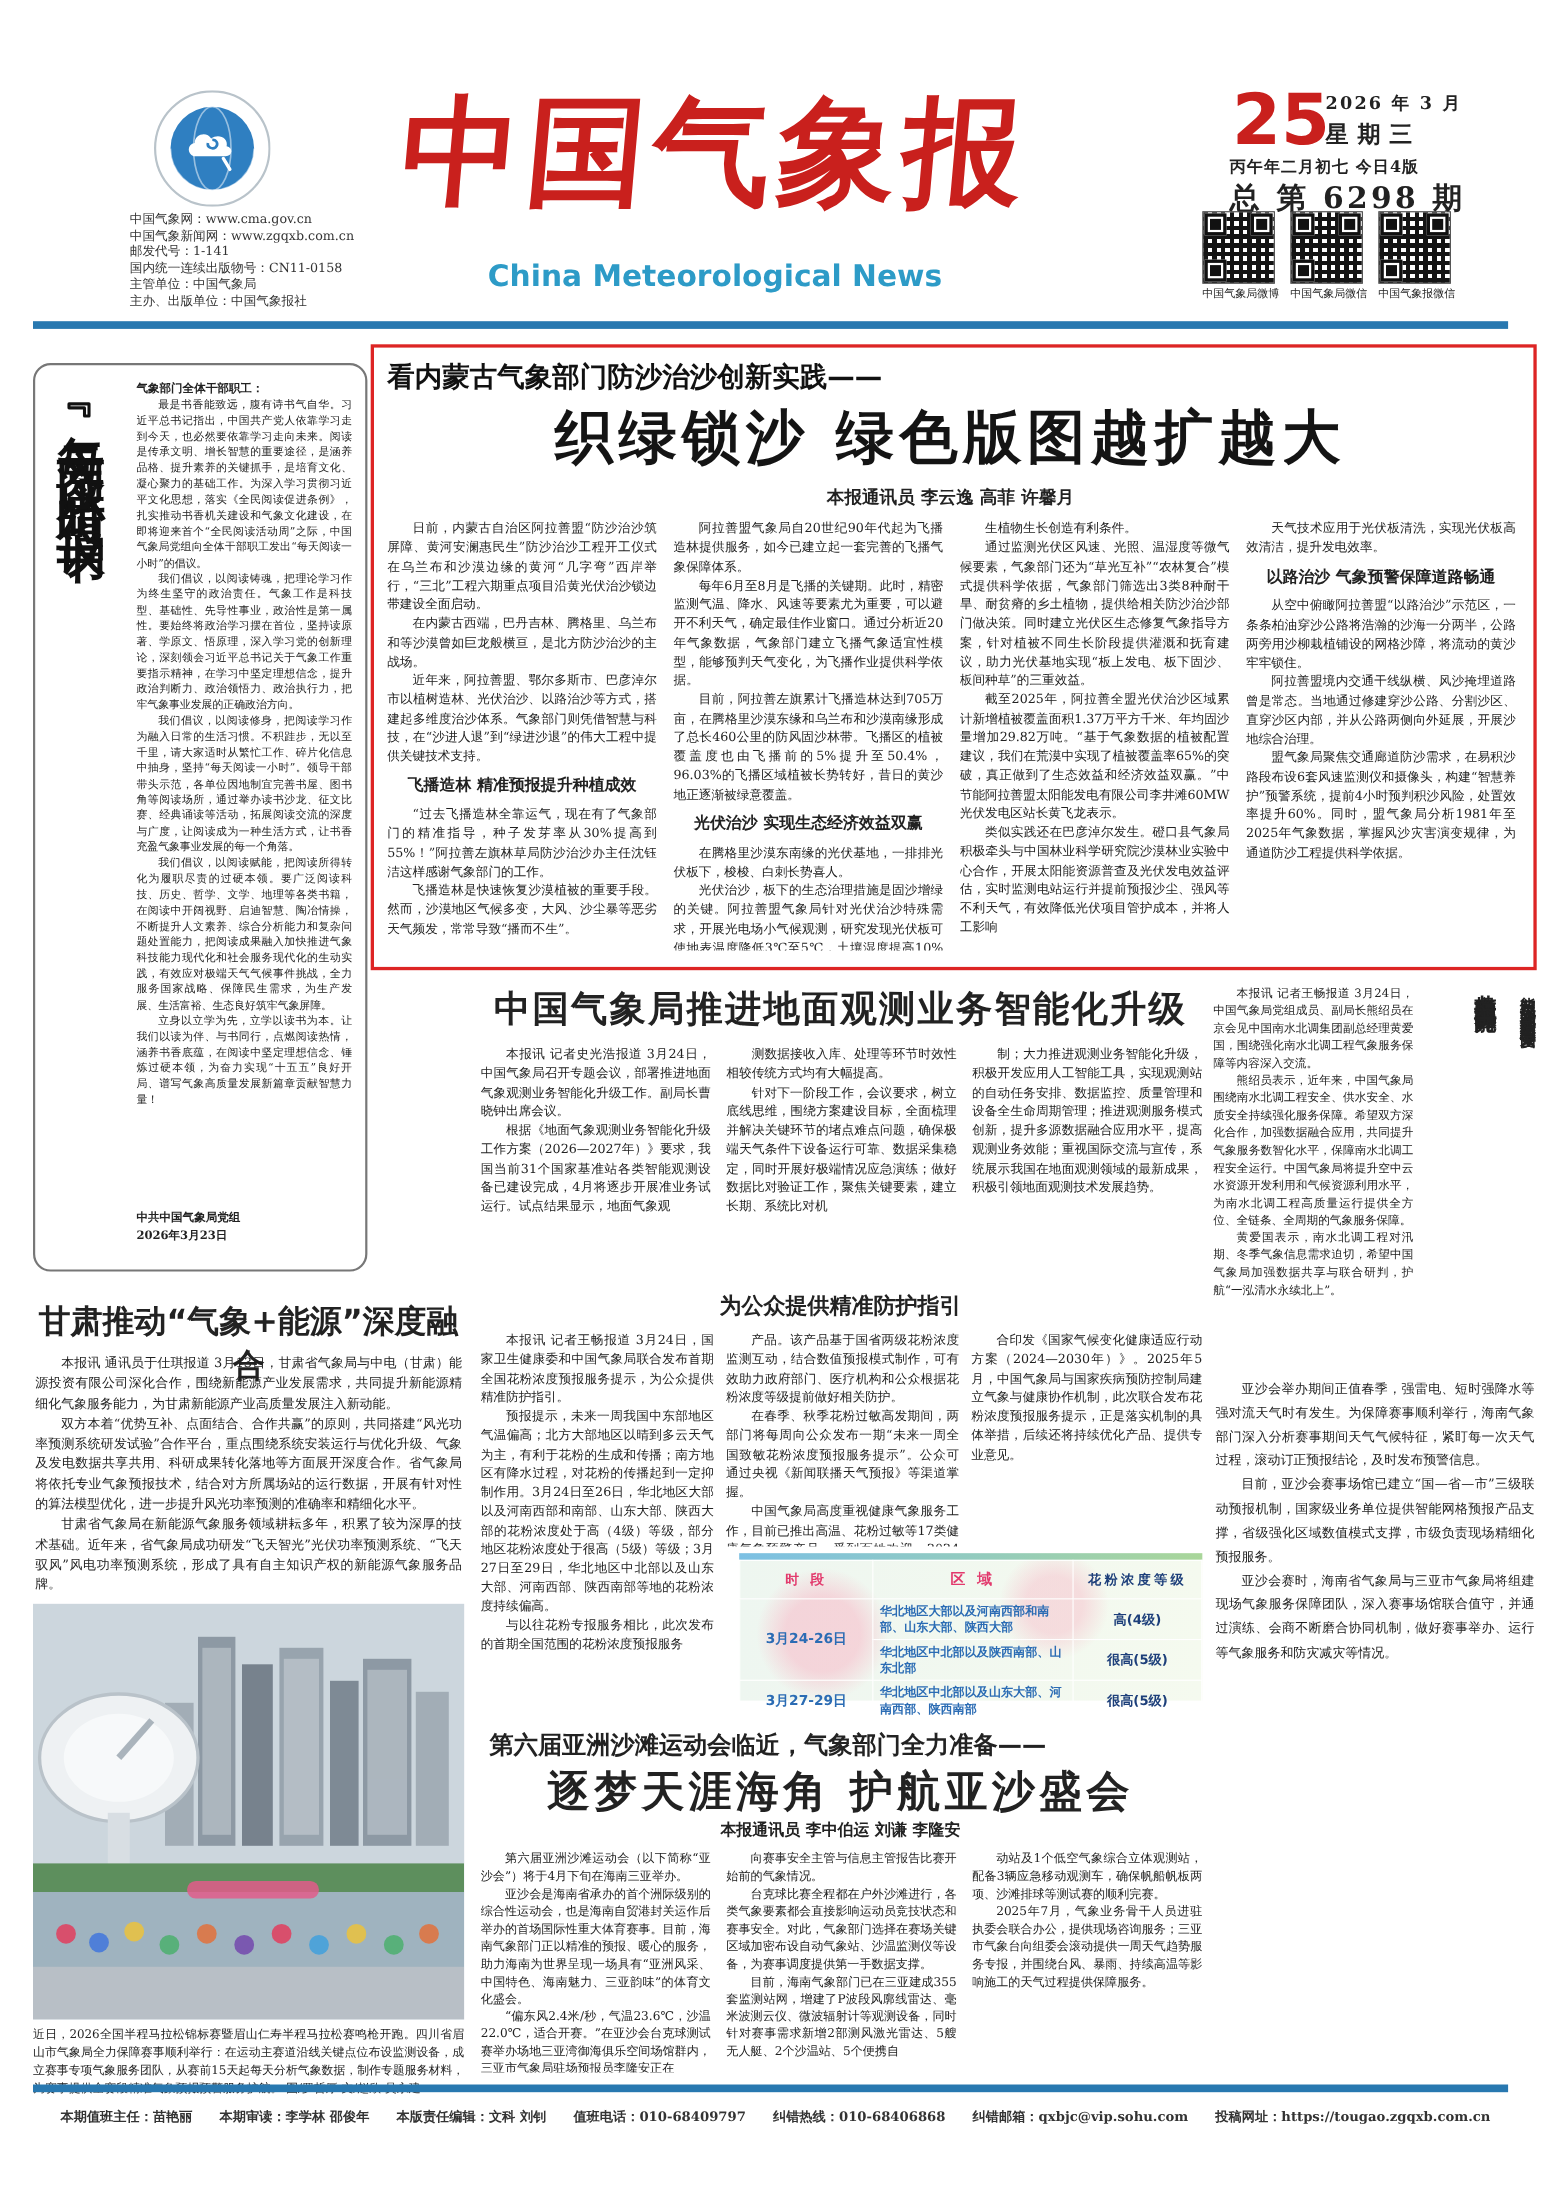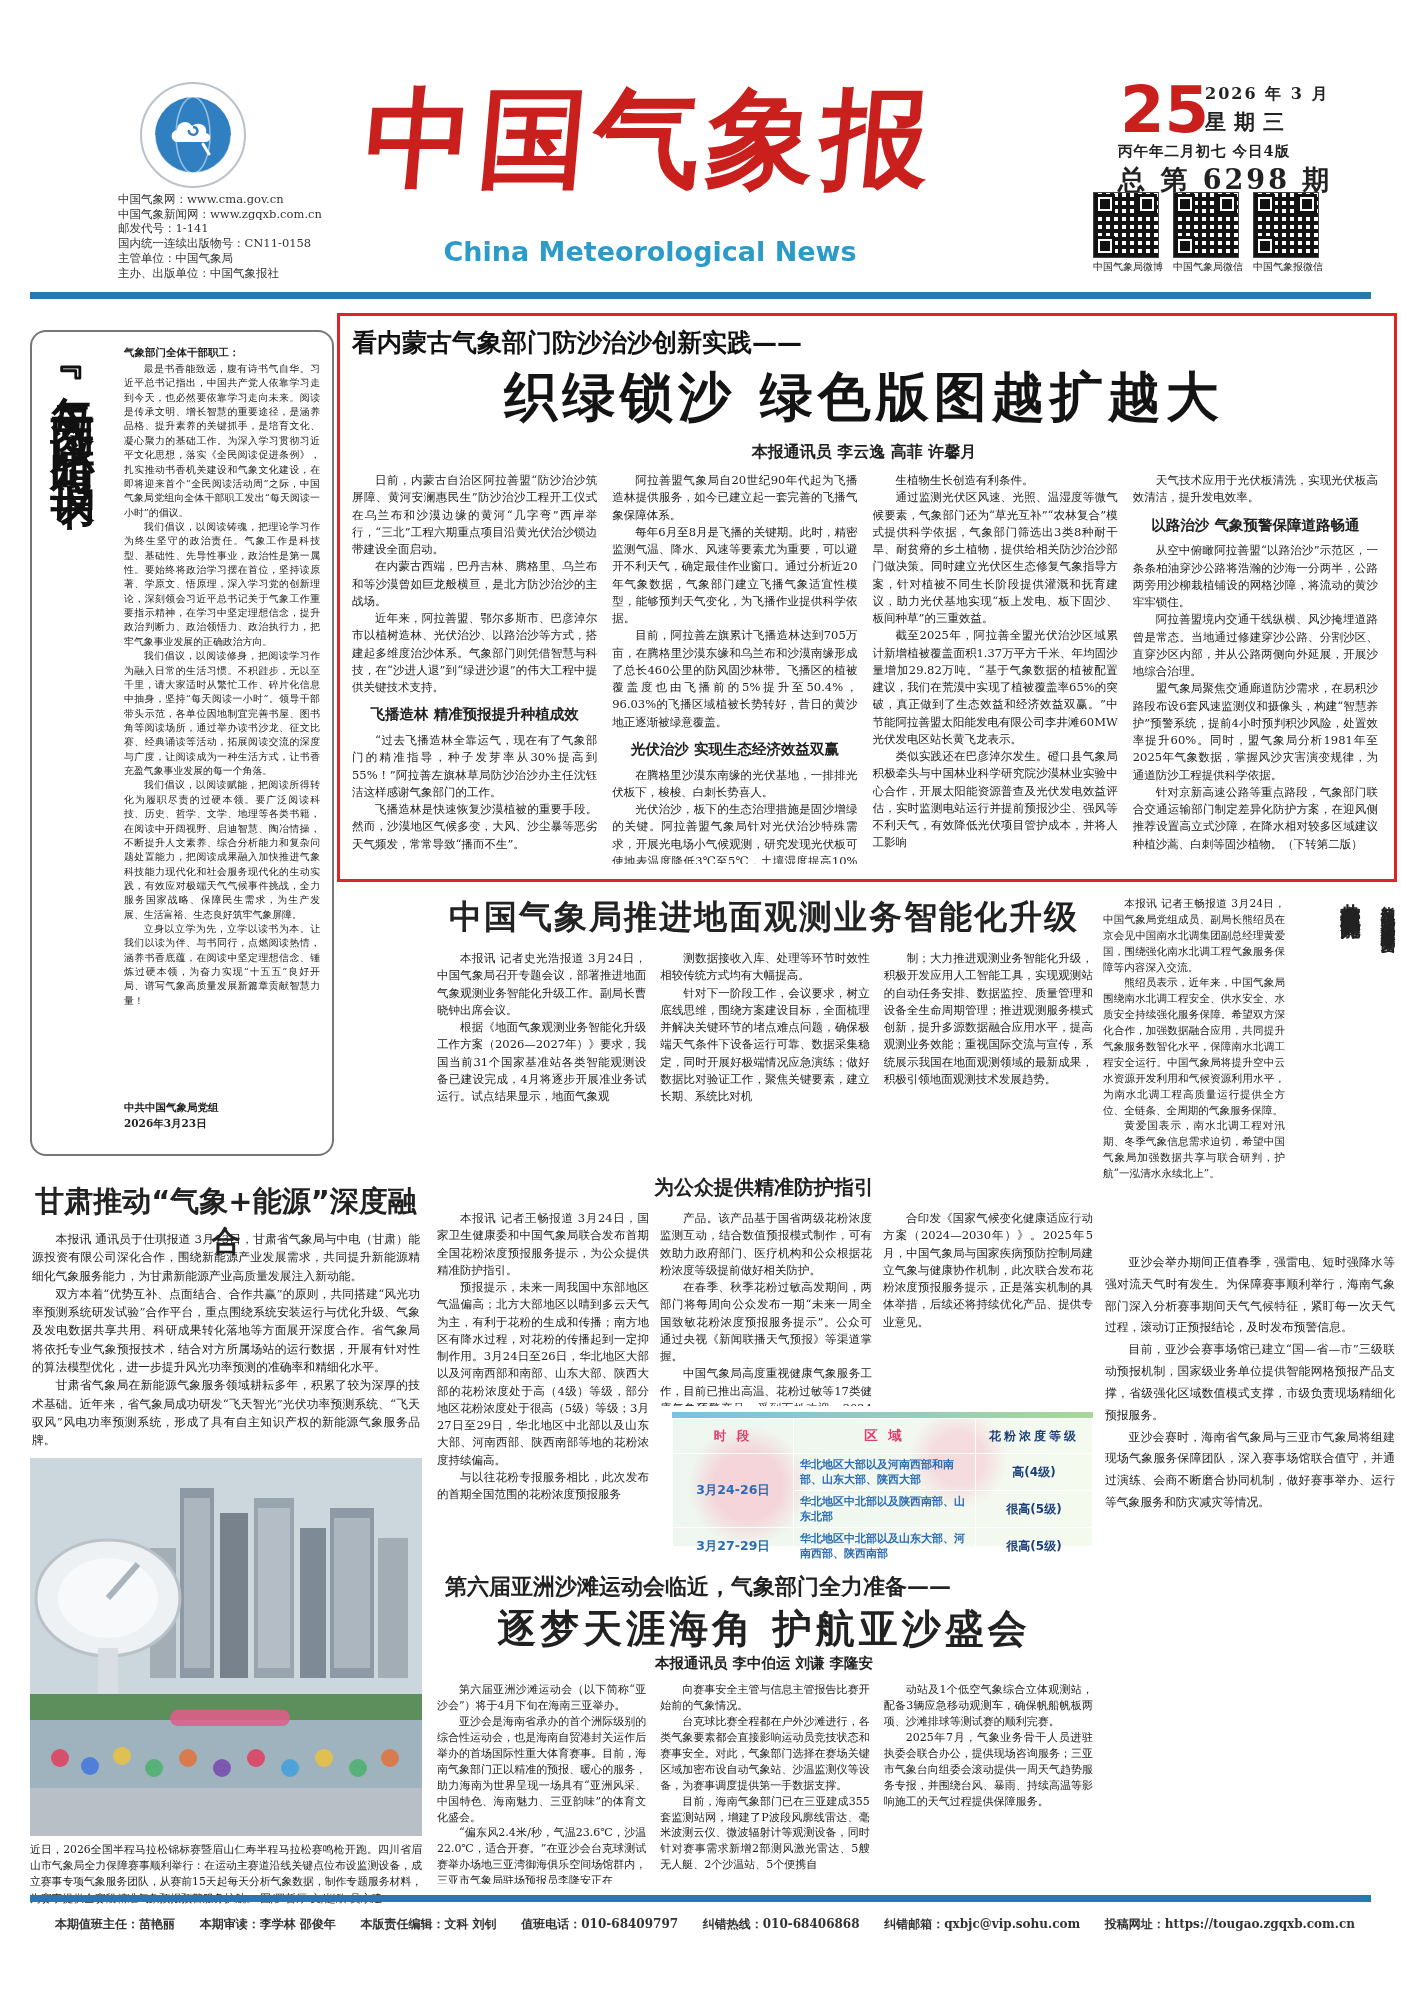--- a/index.html
+++ b/index.html
@@ -229,21 +229,20 @@
     </div>
     <div class="lead-col">
       <div>
           <p>天气技术应用于光伏板清洗，实现光伏板高效清洁，提升发电效率。</p>
         </div>
       <div class="subhead">以路治沙 气象预警保障道路畅通</div>
       <div>
           <p>从空中俯瞰阿拉善盟“以路治沙”示范区，一条条柏油穿沙公路将浩瀚的沙海一分两半，公路两旁用沙柳栽植铺设的网格沙障，将流动的黄沙牢牢锁住。</p>
           <p>阿拉善盟境内交通干线纵横、风沙掩埋道路曾是常态。当地通过修建穿沙公路、分割沙区、直穿沙区内部，并从公路两侧向外延展，开展沙地综合治理。</p>
           <p>盟气象局聚焦交通廊道防沙需求，在易积沙路段布设6套风速监测仪和摄像头，构建“智慧养护”预警系统，提前4小时预判积沙风险，处置效率提升60%。同时，盟气象局分析1981年至2025年气象数据，掌握风沙灾害演变规律，为通道防沙工程提供科学依据。</p>
-          <p>针对京新高速公路等重点路段，气象部门联合交通运输部门制定差异化防护方案，在迎风侧推荐设置高立式沙障，在降水相对较多区域建议种植沙蒿、白刺等固沙植物。（下转第二版）</p>
         </div>
     </div>
   </div>
 
   <div class="abs obs-head">中国气象局推进地面观测业务智能化升级</div>
   <div class="abs obs-cols">
     <div class="news-col">
         <p>本报讯 记者史光浩报道 3月24日，中国气象局召开专题会议，部署推进地面气象观测业务智能化升级工作。副局长曹晓钟出席会议。</p>
         <p>根据《地面气象观测业务智能化升级工作方案（2026—2027年）》要求，我国当前31个国家基准站各类智能观测设备已建设完成，4月将逐步开展准业务试运行。试点结果显示，地面气象观</p>
       </div>

